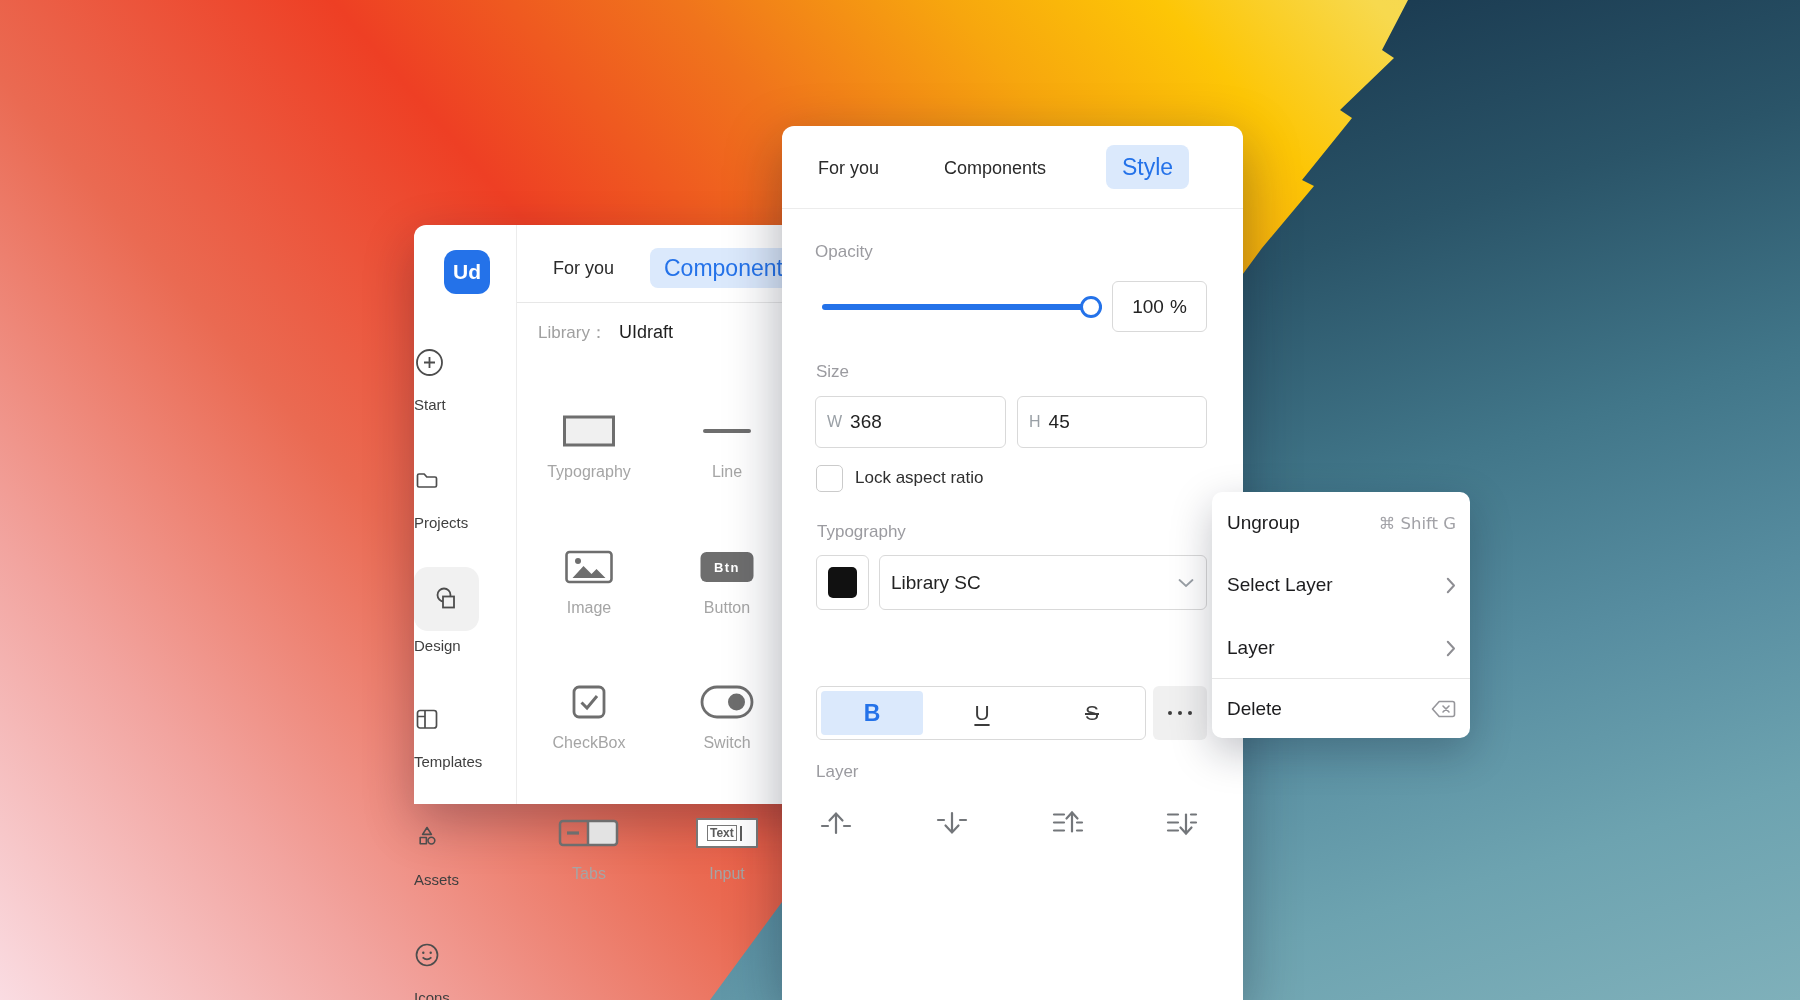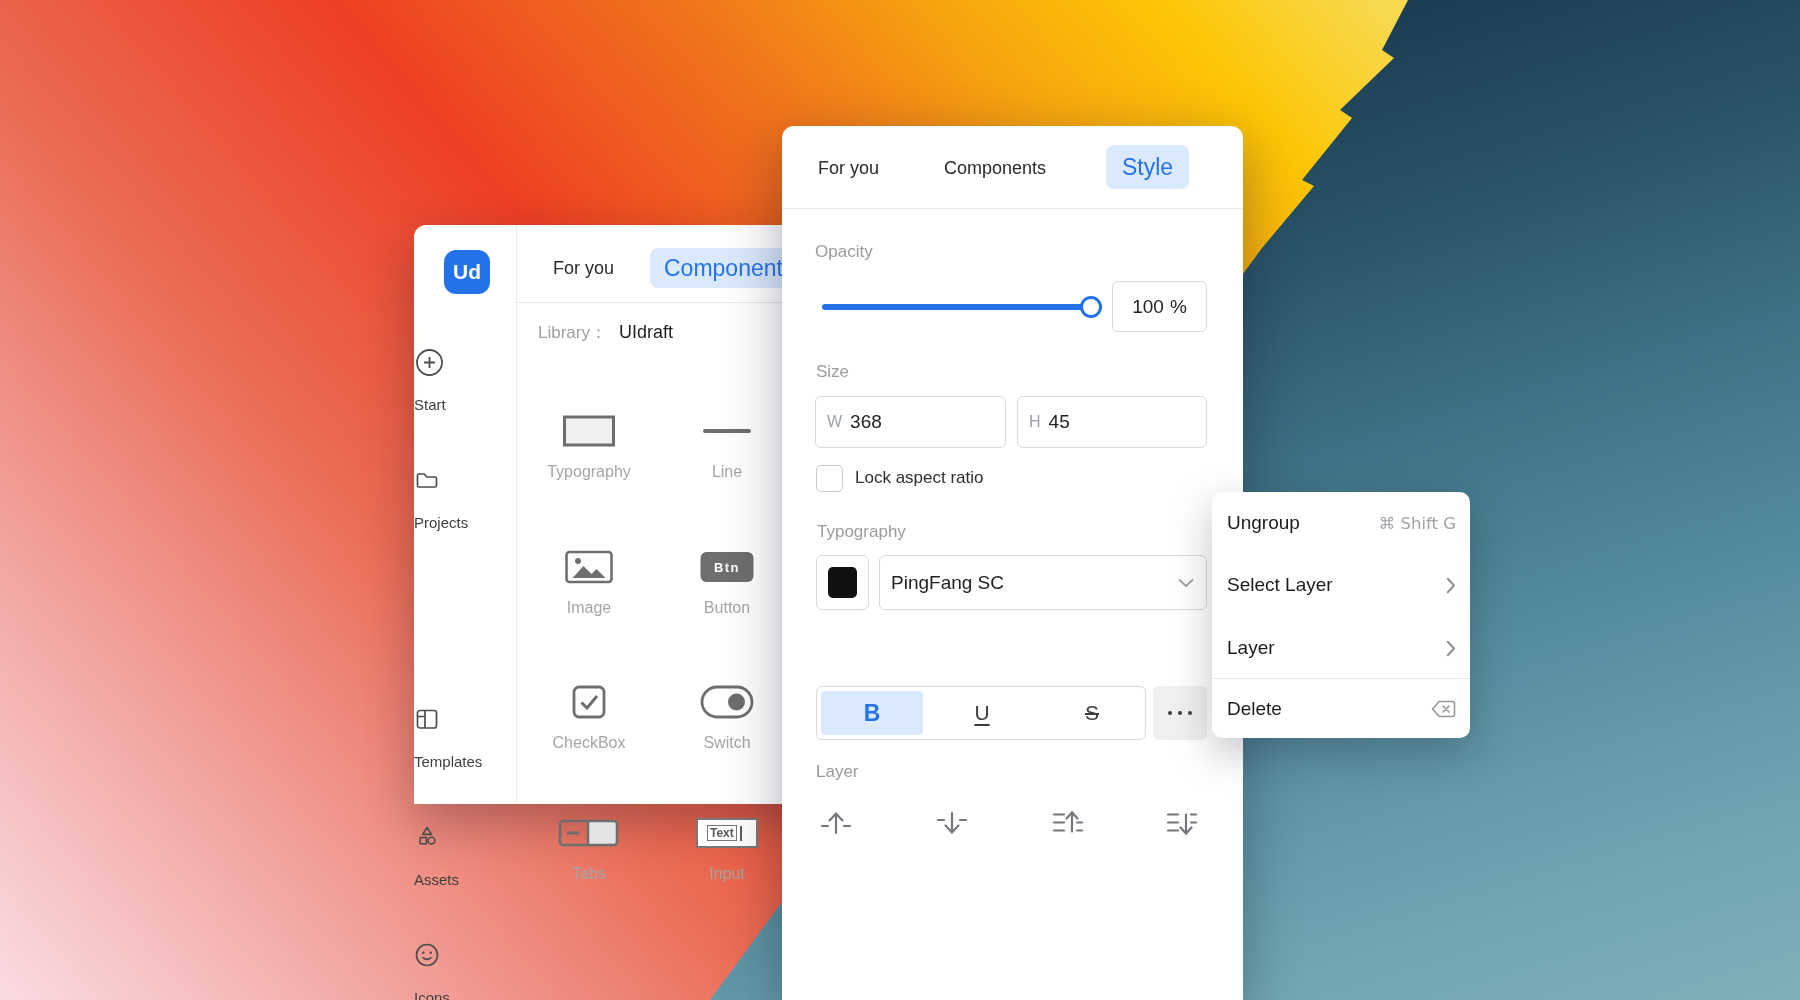--- a/index.html
+++ b/index.html
@@ -101,20 +101,31 @@
 
       <div class="nav-item" style="top:242px">
         <span>
           <svg width="26" height="26" viewBox="0 0 26 26" fill="none" stroke="#4d4d4d" stroke-width="1.7" stroke-linejoin="round">
             <path d="M3.5 8.5 Q3.5 7 5 7 H10.2 L12.8 10 H21 Q22.5 10 22.5 11.5 V18.5 Q22.5 20 21 20 H5 Q3.5 20 3.5 18.5 Z"></path>
           </svg>
           </span>
         <span class="nav-label nav-gap20">Projects</span>
       </div>
 
+      <div class="nav-item" style="top:342px">
+        <span class="design-bg">
+          <span>
+            <svg width="30" height="30" viewBox="0 0 30 30" fill="none" stroke="#4d4d4d" stroke-width="1.8">
+              <circle cx="12" cy="11" r="6.5"></circle>
+                <rect x="11" y="12.5" width="11" height="11" fill="#f1f1f1"></rect>
+            </svg>
+            </span>
+        </span>
+        <span class="nav-label nav-gap5">Design</span>
+      </div>
 
       <div class="nav-item" style="top:481px">
         <span>
           <svg width="26" height="26" viewBox="0 0 26 26" fill="none" stroke="#4d4d4d" stroke-width="1.7" stroke-linejoin="round">
             <rect x="3.5" y="4.5" width="19" height="17.5" rx="2.5"></rect>
               <path d="M11 4.5 V22 M3.5 10.5 H11"></path>
           </svg>
           </span>
         <span class="nav-label nav-gap20">Templates</span>
       </div>
@@ -255,21 +266,21 @@
       <span class="val">45</span>
     </div>
     <div class="chk"></div>
     <span class="chk-label">Lock aspect ratio</span>
 
     <span class="sec-label" style="left:35px;top:396px">Typography</span>
     <div class="box" style="left:34px;top:429px;width:53px;height:55px">
       <span class="swatch-inner"></span>
     </div>
     <div class="box" style="left:97px;top:429px;width:328px;height:55px;padding-left:11px">
-      <span class="val">PingFang SC</span>
+      <span class="val">Library SC</span>
       <span class="chev">
         <svg width="16" height="9" viewBox="0 0 16 9" fill="none">
             <path d="M1.5 1.5 L8 7.5 L14.5 1.5" stroke="#9aa0a6" stroke-width="1.8" stroke-linecap="round"></path>
           </svg>
         </span>
     </div>
 
     <div class="bus">
       <div class="bus-seg" style="left:0">
         <span class="bus-b-bg"></span>

